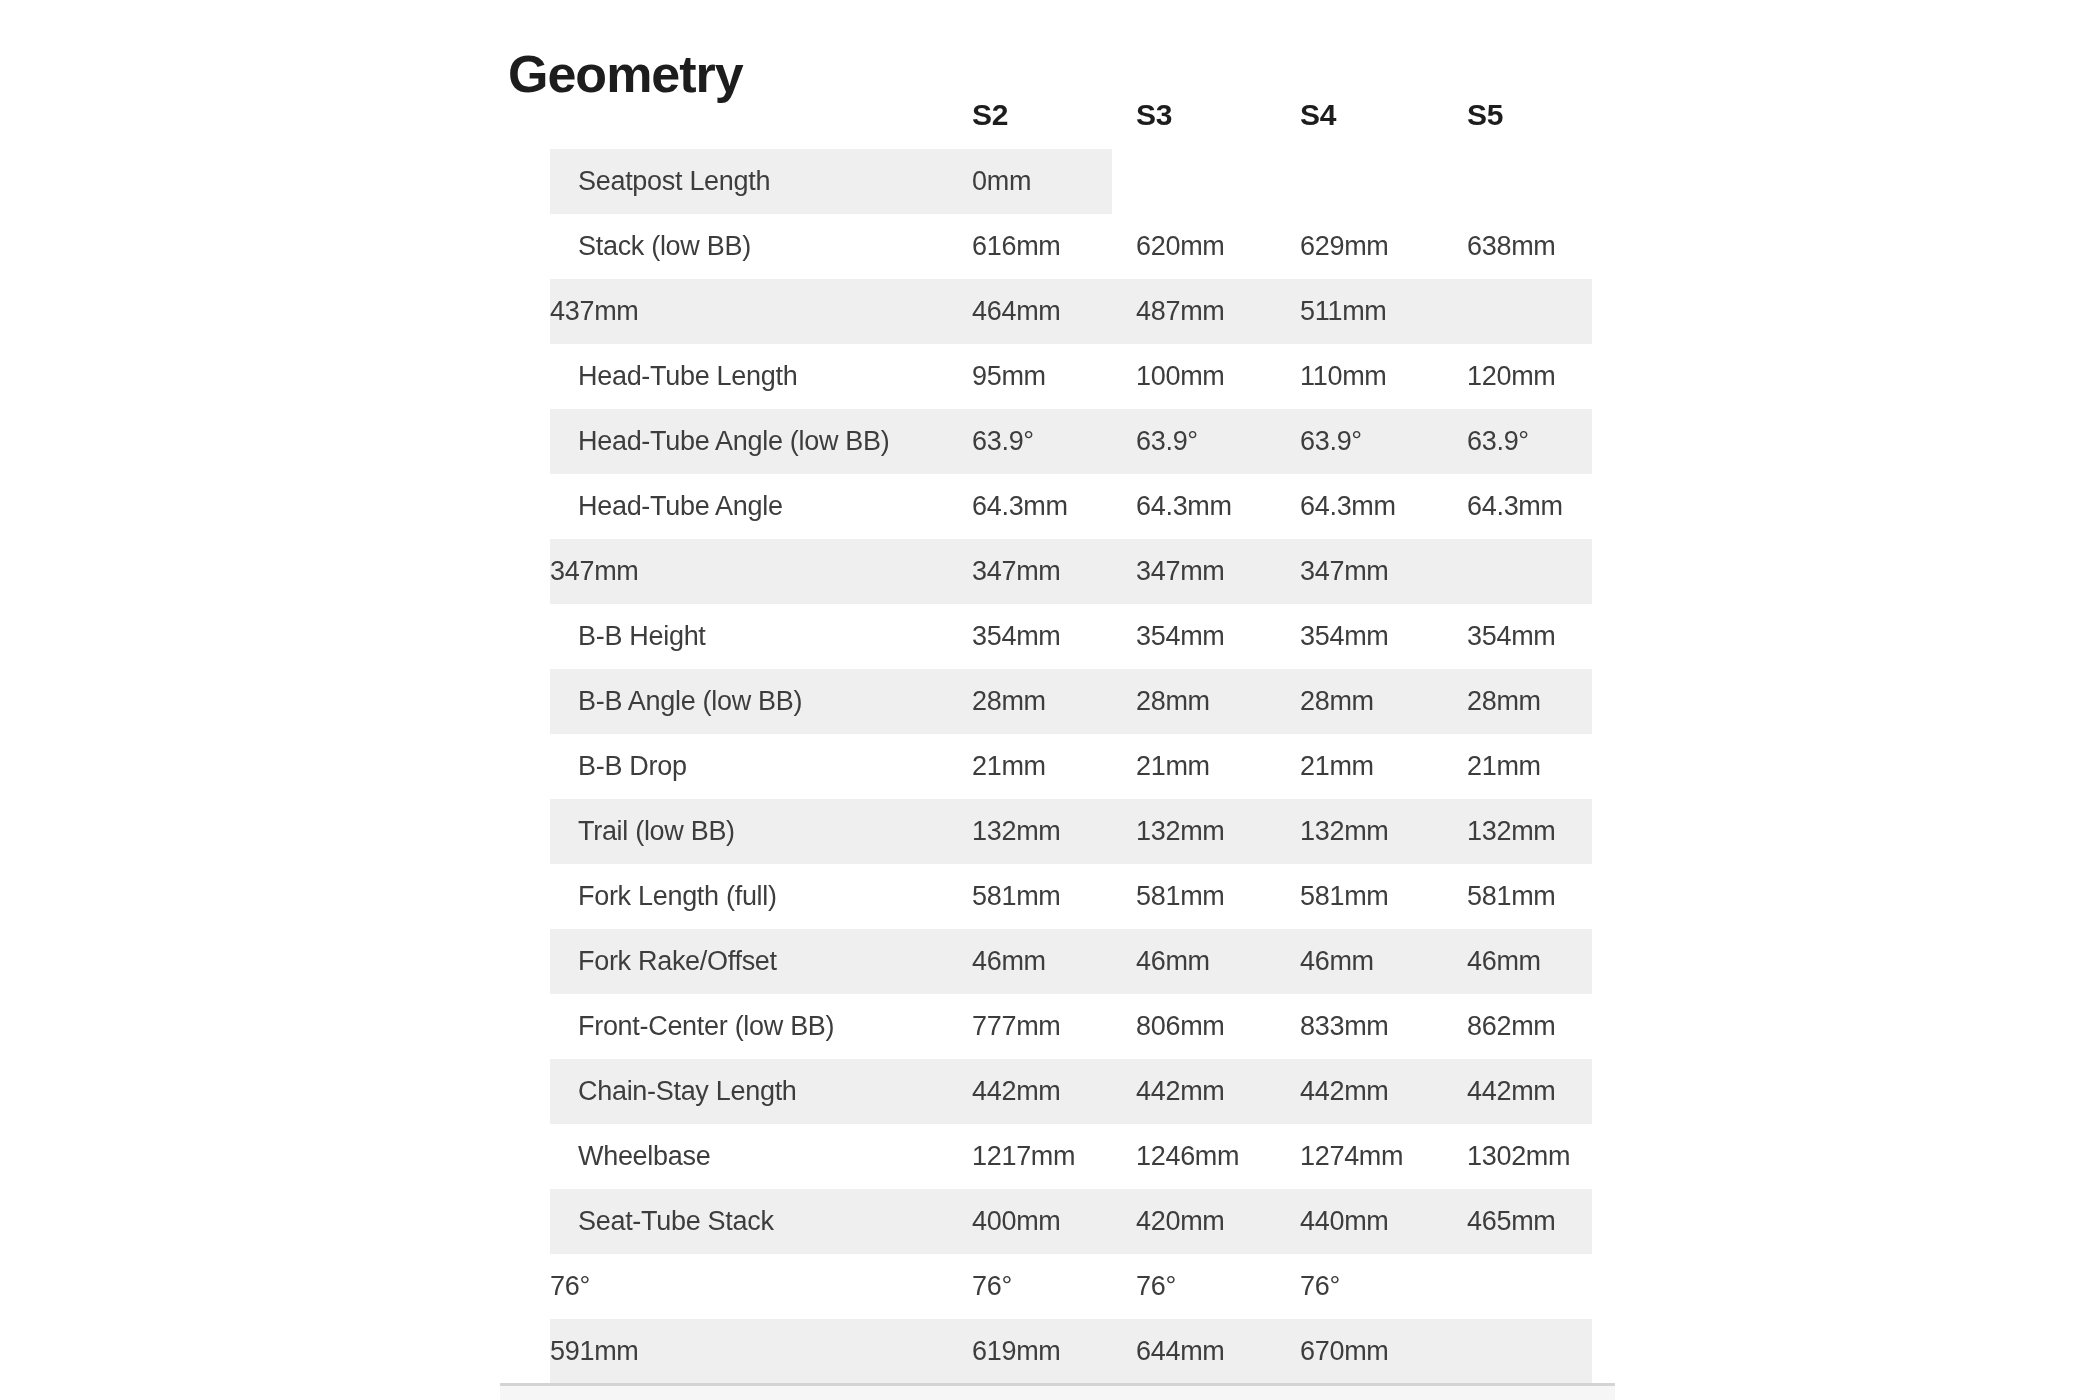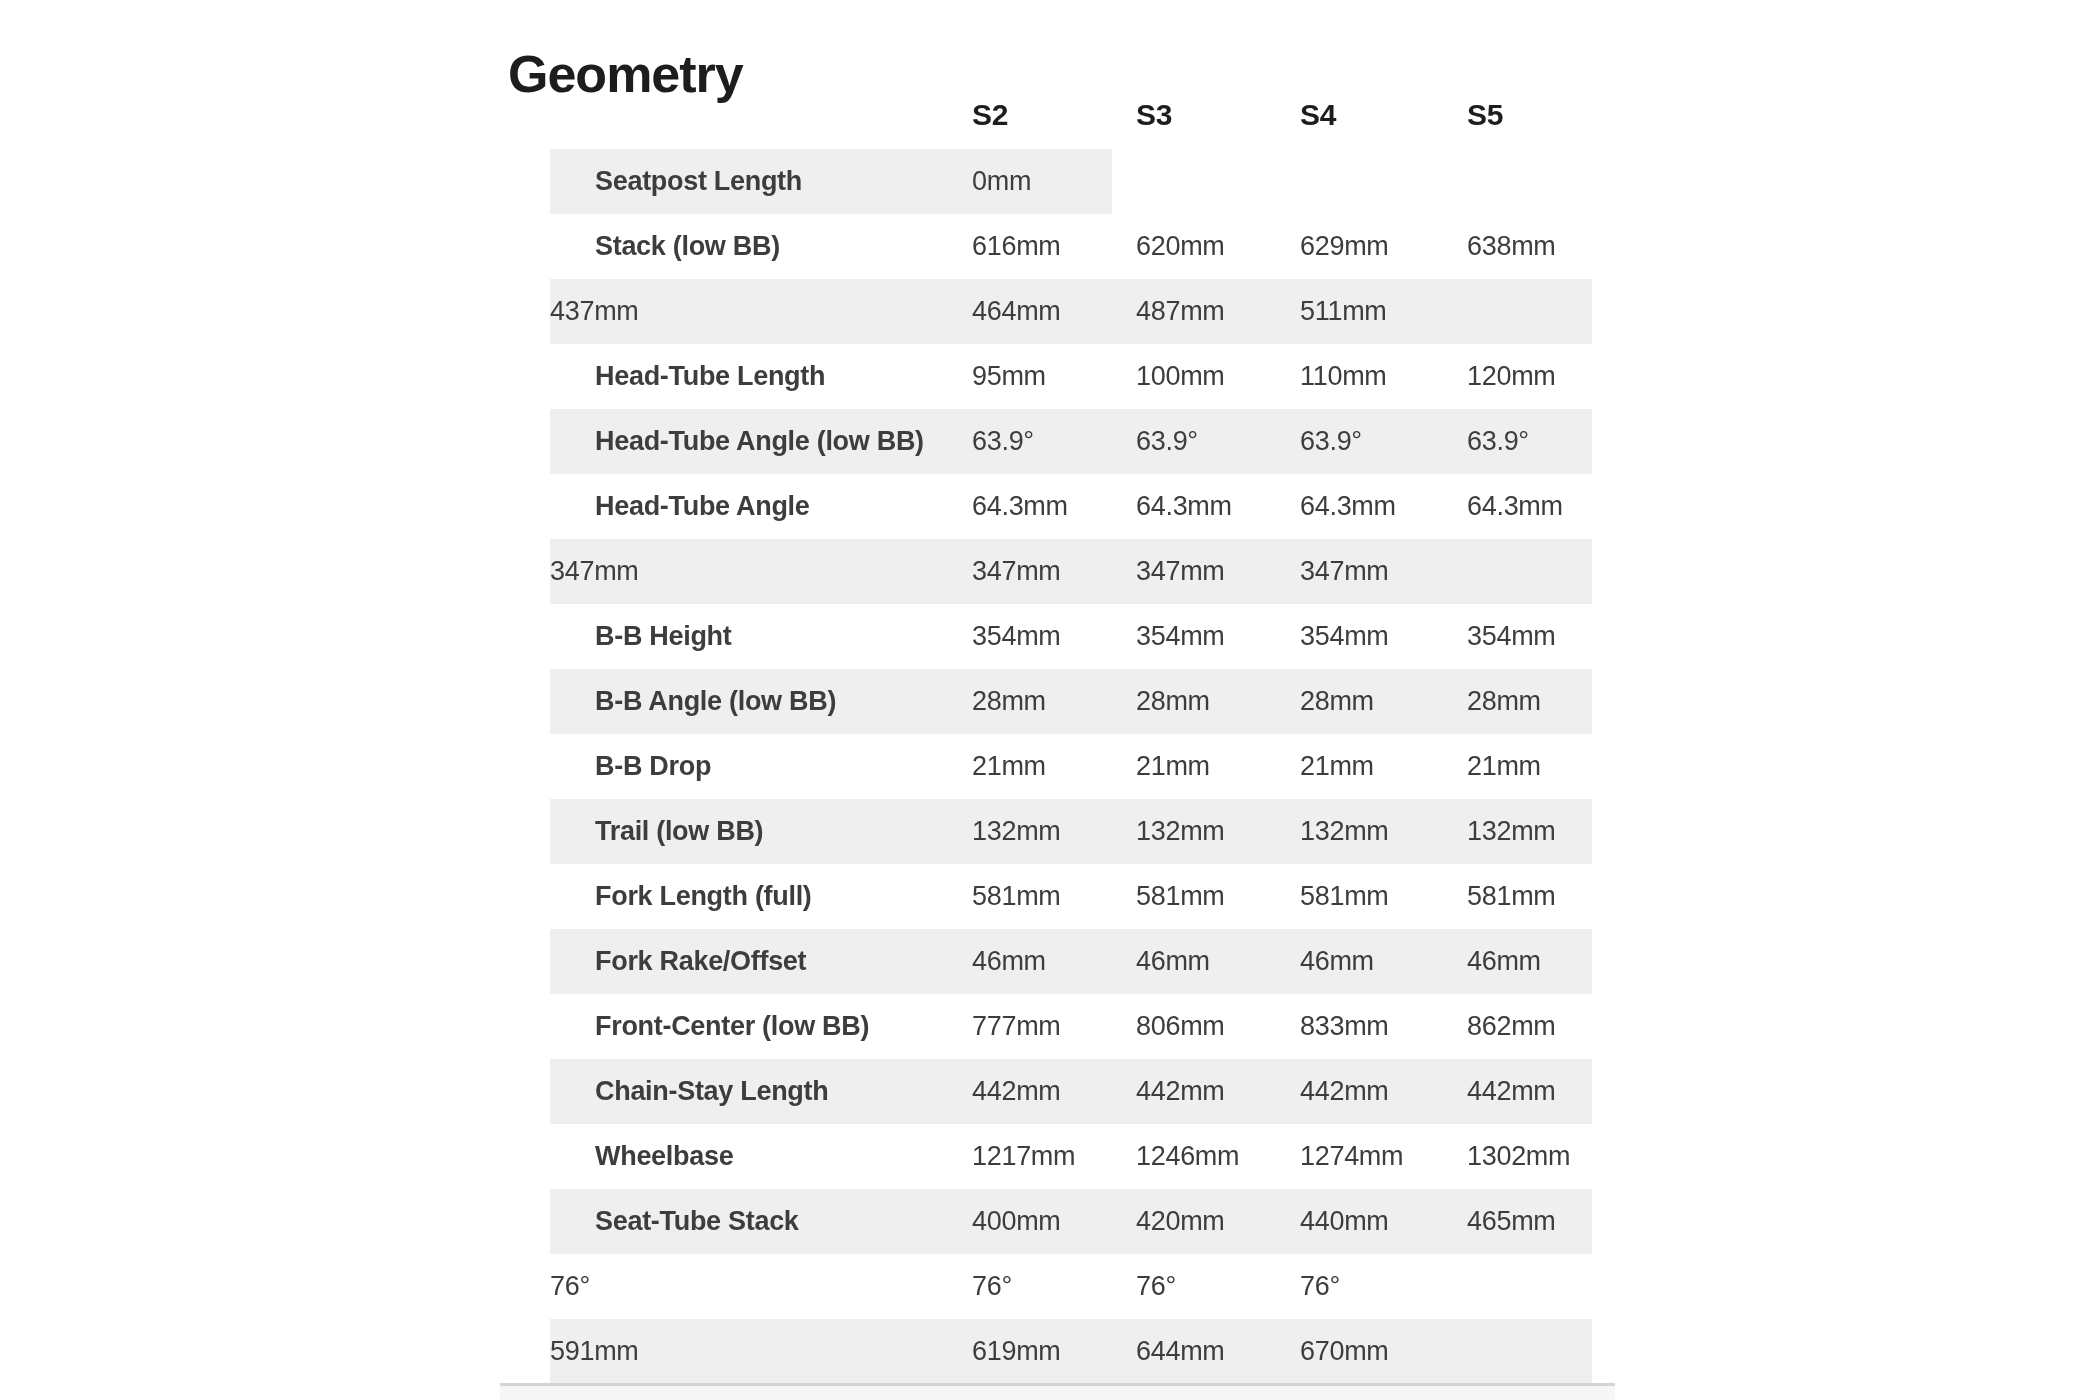--- a/index.html
+++ b/index.html
@@ -52,22 +52,22 @@
   .row:nth-child(odd) { background: var(--stripe, #efefef); }
   
   .row.partial {
     background: linear-gradient(to right,
       var(--stripe, #efefef) 0px,
       var(--stripe, #efefef) 562px,
       rgba(0,0,0,0) 562px);
   }
   .cell { font-size: 27px; letter-spacing: -0.3px; }
   .label-cell {
-    padding-left: 45px;
-    font-weight: 700;
+    padding-left: 28px;
+    font-weight: 400;
     white-space: nowrap;
   }
   .value-cell { font-weight: 400; white-space: nowrap; }
   .next-section {
     position: absolute;
     left: 500px;
     top: 1383px;
     width: 1115px;
     height: 17px;
     background: var(--next-bg, #f6f6f6);

